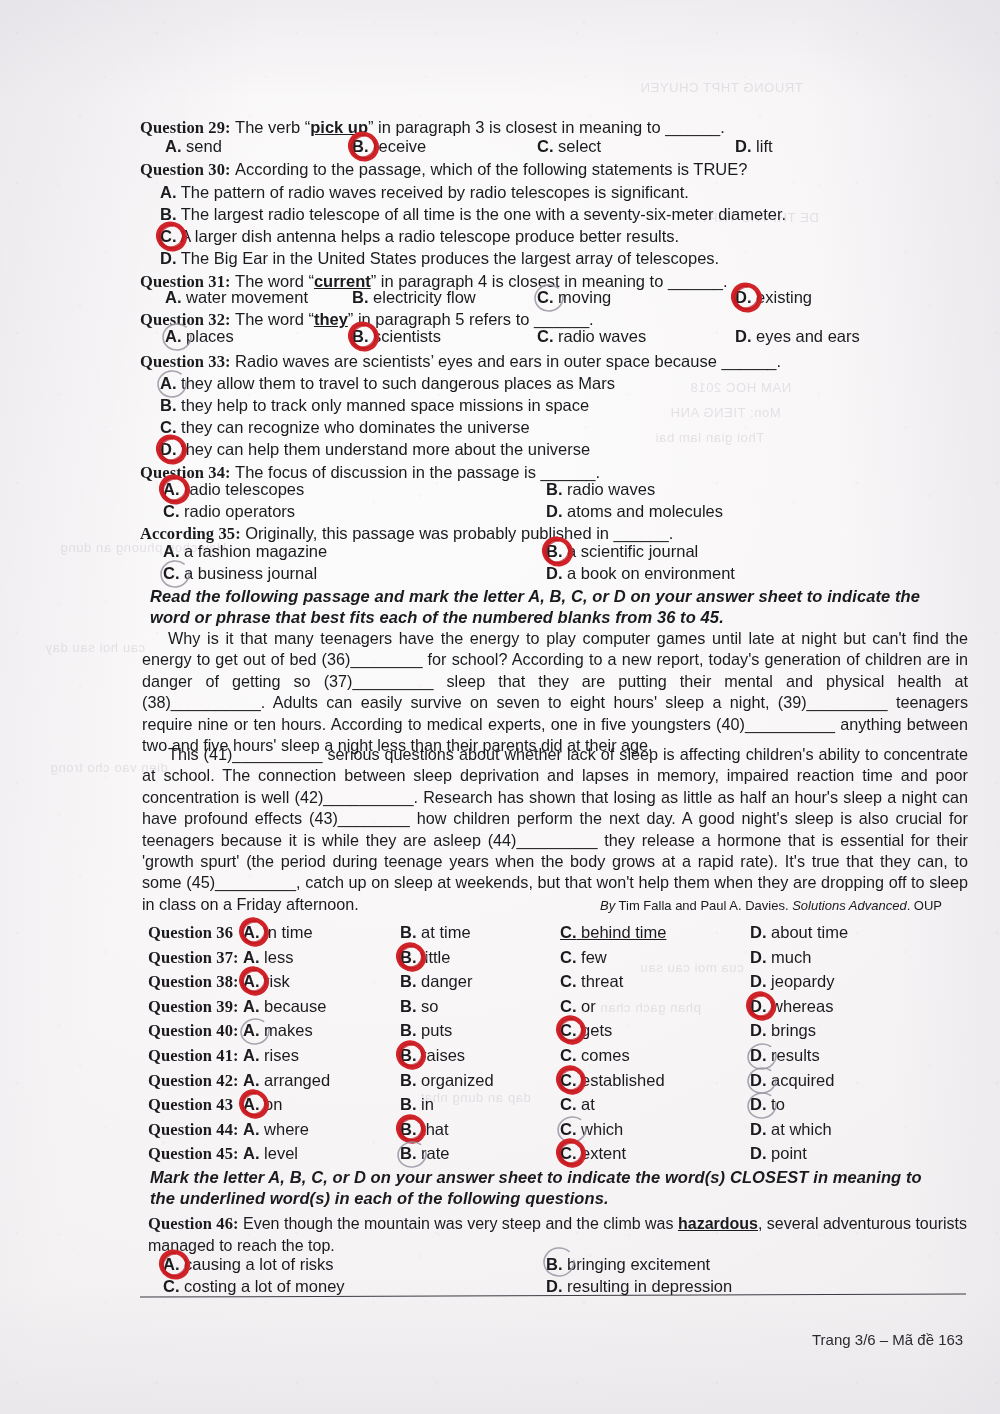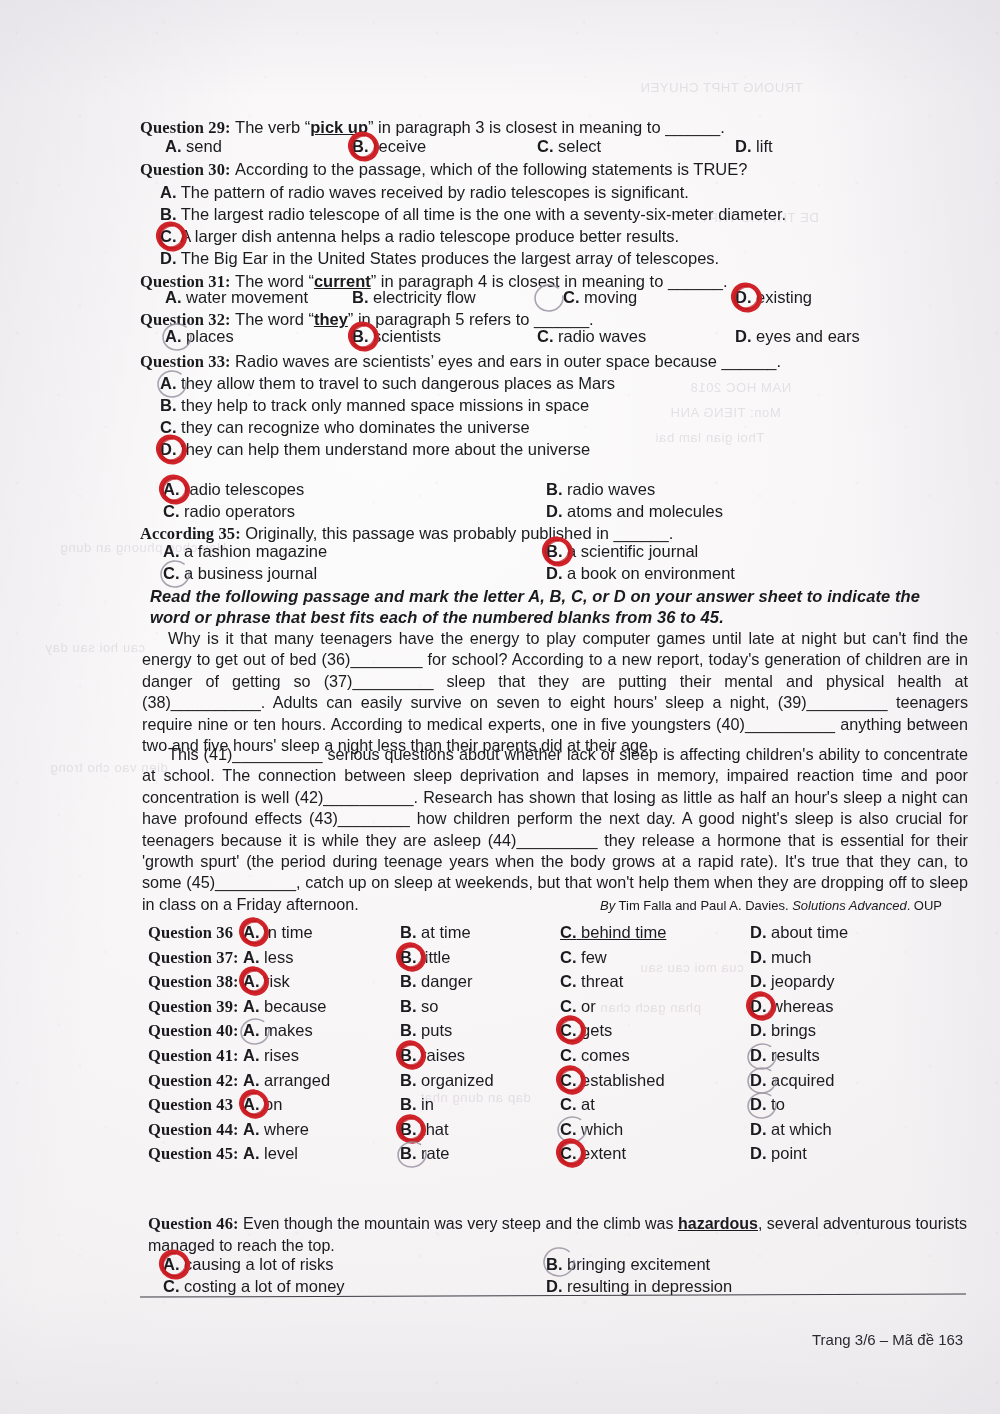--- a/index.html
+++ b/index.html
@@ -119,21 +119,21 @@
       <svg width="41" height="39">
         <g transform="translate(20.5,19.5) rotate(12)">
           <ellipse rx="13.5" ry="12.5" stroke-dasharray="79.23096672353459 400" transform="rotate(20)"></ellipse>
           <ellipse class="inner" rx="11.9" ry="10.9" stroke-dasharray="58.81061447520093 400" transform="rotate(-35)"></ellipse>
         </g>
       </svg>
     </div>
     <div class="q" style="left: 140px; top: 272px;"><span class="qlabel">Question 31:</span> <span class="qtext"> The word “<span class="u">current</span>” in paragraph 4 is closest in meaning to ______.</span></div>
     <div class="opt" style="left: 165px; top: 288px;"><span class="L">A.</span> water movement</div>
     <div class="opt" style="left: 352px; top: 288px;"><span class="L">B.</span> electricity flow</div>
-    <div class="opt" style="left: 537px; top: 288px; padding-left: 26px;"><span class="L">C.</span> moving</div>
+    <div class="opt" style="left: 537px; top: 288px;"><span class="L">C.</span> moving</div>
     <div class="opt" style="left: 735px; top: 288px;"><span class="L">D.</span> existing</div>
     <div class="mark ring-pencil" style="left: 529px; top: 279px;">
       <svg width="40" height="38">
         <g transform="translate(20,19) rotate(-8)">
           <ellipse rx="14" ry="13" stroke-dasharray="74.64424144929349 400"></ellipse>
         </g>
       </svg>
     </div>
     <div class="mark ring-red" style="left: 725.5px; top: 277.5px;">
       <svg width="41" height="39">
@@ -176,20 +176,21 @@
       </svg>
     </div>
     <div class="mark ring-red" style="left: 150.5px; top: 429.5px;">
       <svg width="41" height="39">
         <g transform="translate(20.5,19.5) rotate(12)">
           <ellipse rx="13.5" ry="12.5" stroke-dasharray="79.23096672353459 400" transform="rotate(20)"></ellipse>
           <ellipse class="inner" rx="11.9" ry="10.9" stroke-dasharray="58.81061447520093 400" transform="rotate(-35)"></ellipse>
         </g>
       </svg>
     </div>
+    <div class="q" style="left: 140px; top: 463px;"><span class="qlabel">Question 34:</span> <span class="qtext"> The focus of discussion in the passage is ______.</span></div>
     <div class="opt" style="left: 163px; top: 480px;"><span class="L">A.</span> radio telescopes</div>
     <div class="opt" style="left: 546px; top: 480px;"><span class="L">B.</span> radio waves</div>
     <div class="opt" style="left: 163px; top: 502px;"><span class="L">C.</span> radio operators</div>
     <div class="opt" style="left: 546px; top: 502px;"><span class="L">D.</span> atoms and molecules</div>
     <div class="mark ring-red" style="left: 153.5px; top: 469.5px;">
       <svg width="41" height="39">
         <g transform="translate(20.5,19.5) rotate(12)">
           <ellipse rx="13.5" ry="12.5" stroke-dasharray="79.23096672353459 400" transform="rotate(20)"></ellipse>
           <ellipse class="inner" rx="11.9" ry="10.9" stroke-dasharray="58.81061447520093 400" transform="rotate(-35)"></ellipse>
         </g>
@@ -395,20 +396,21 @@
       </svg>
     </div>
     <div class="mark ring-red" style="left: 551px; top: 1134.4px;">
       <svg width="40" height="38">
         <g transform="translate(20,19) rotate(14)">
           <ellipse rx="13" ry="12" stroke-dasharray="76.18362184955248 400" transform="rotate(20)"></ellipse>
           <ellipse class="inner" rx="11.4" ry="10.4" stroke-dasharray="56.548667764616276 400" transform="rotate(-35)"></ellipse>
         </g>
       </svg>
     </div>
+    <div class="instr" style="width: 830px; left: 150px; top: 1167px;">Mark the letter A, B, C, or D on your answer sheet to indicate the word(s) CLOSEST in meaning to<br>the underlined word(s) in each of the following questions.</div>
     <div class="q" style="width: 830px; white-space: normal; line-height: 22px; left: 148px; top: 1213px;"><span class="qlabel">Question 46:</span> Even though the mountain was very steep and the climb was <span class="u">hazardous</span>, several adventurous tourists managed to reach the top.</div>
     <div class="opt" style="left: 163px; top: 1255px;"><span class="L">A.</span> causing a lot of risks</div>
     <div class="opt" style="left: 546px; top: 1255px;"><span class="L">B.</span> bringing excitement</div>
     <div class="opt" style="left: 163px; top: 1277px;"><span class="L">C.</span> costing a lot of money</div>
     <div class="opt" style="left: 546px; top: 1277px;"><span class="L">D.</span> resulting in depression</div>
     <div class="mark ring-pencil" style="left: 538px; top: 1242px;">
       <svg width="42" height="40">
         <g transform="translate(21,20) rotate(-6)">
           <ellipse rx="15" ry="14" stroke-dasharray="80.17344451961152 400"></ellipse>
         </g>

